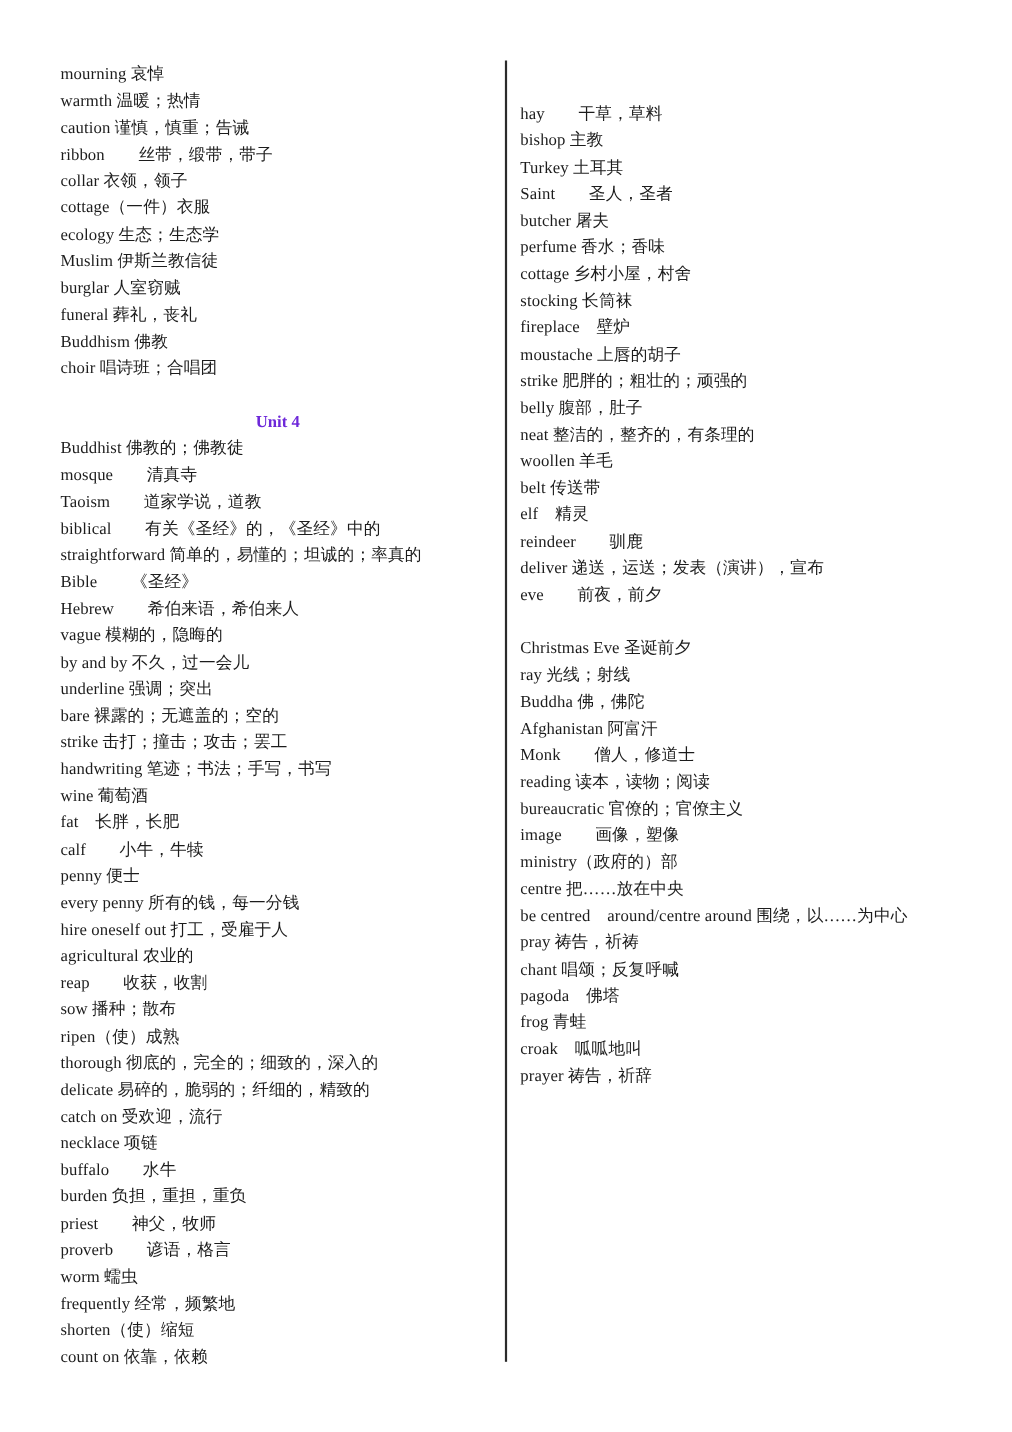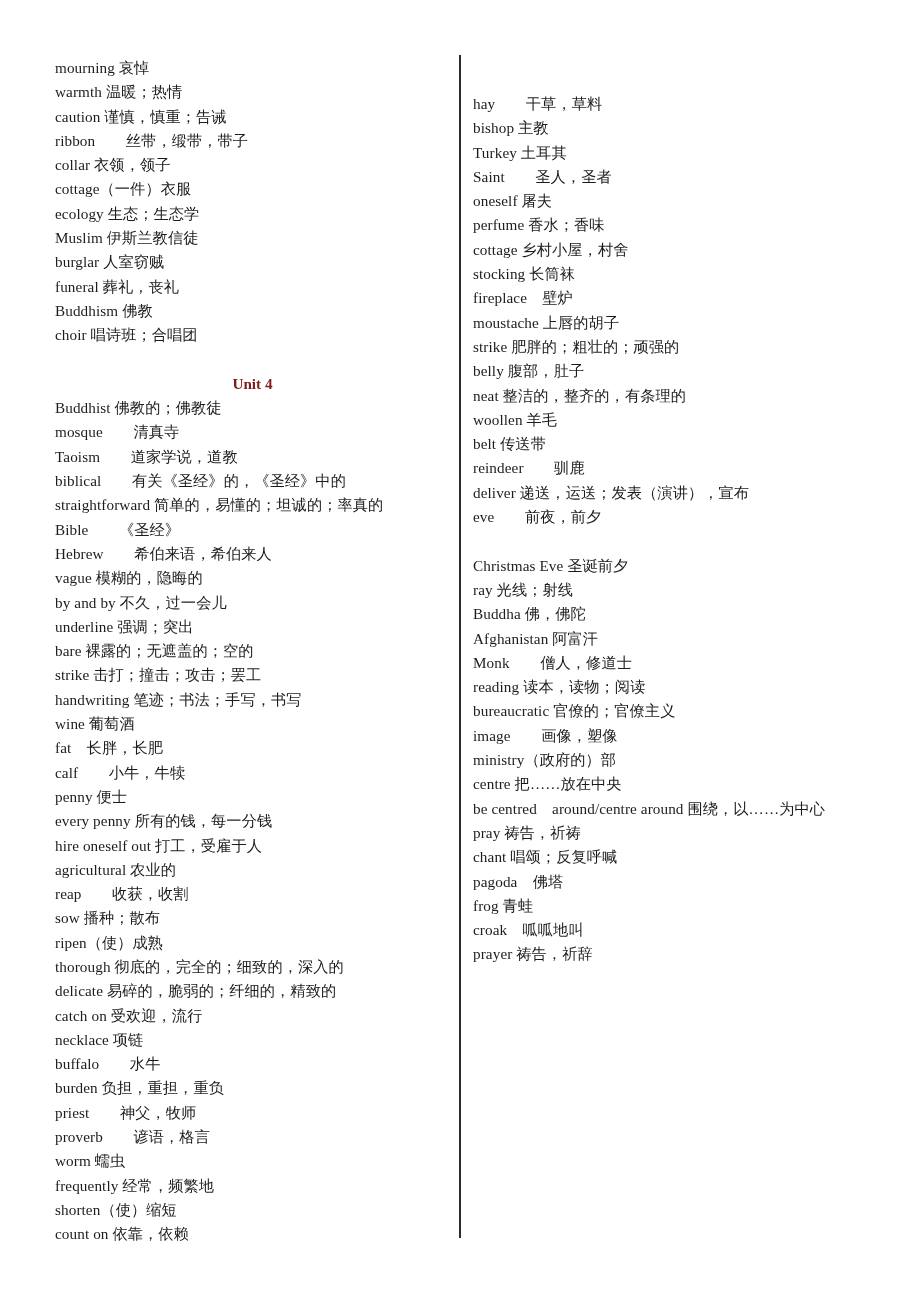--- a/index.html
+++ b/index.html
@@ -51,21 +51,21 @@
   .entry.blank {
     height: 24.3px;
   }
 
   .unit-heading {
     font-size: 15.2px;
     line-height: 24.3px;
     font-weight: bold;
     text-align: center;
     white-space: pre;
-    color: #7f1d1d;
+    color: #6d28d9;
     padding-right: 5px;
   }
 </style>
 </head>
 <body>
 
 <div class="page">
 
   <div class="column-divider"></div>
 
@@ -119,31 +119,32 @@
       <div class="entry">frequently 经常，频繁地</div>
       <div class="entry">shorten（使）缩短</div>
       <div class="entry">count on 依靠，依赖</div>
     </div>
 
   <div class="col col-right" id="right-column">
       <div class="entry">hay　　干草，草料</div>
       <div class="entry">bishop 主教</div>
       <div class="entry">Turkey 土耳其</div>
       <div class="entry">Saint　　圣人，圣者</div>
-      <div class="entry">oneself 屠夫</div>
+      <div class="entry">butcher 屠夫</div>
       <div class="entry">perfume 香水；香味</div>
       <div class="entry">cottage 乡村小屋，村舍</div>
       <div class="entry">stocking 长筒袜</div>
       <div class="entry">fireplace　壁炉</div>
       <div class="entry">moustache 上唇的胡子</div>
       <div class="entry">strike 肥胖的；粗壮的；顽强的</div>
       <div class="entry">belly 腹部，肚子</div>
       <div class="entry">neat 整洁的，整齐的，有条理的</div>
       <div class="entry">woollen 羊毛</div>
       <div class="entry">belt 传送带</div>
+      <div class="entry">elf　精灵</div>
       <div class="entry">reindeer　　驯鹿</div>
       <div class="entry">deliver 递送，运送；发表（演讲），宣布</div>
       <div class="entry">eve　　前夜，前夕</div>
       <div class="entry blank"></div>
       <div class="entry">Christmas Eve 圣诞前夕</div>
       <div class="entry">ray 光线；射线</div>
       <div class="entry">Buddha 佛，佛陀</div>
       <div class="entry">Afghanistan 阿富汗</div>
       <div class="entry">Monk　　僧人，修道士</div>
       <div class="entry">reading 读本，读物；阅读</div>

